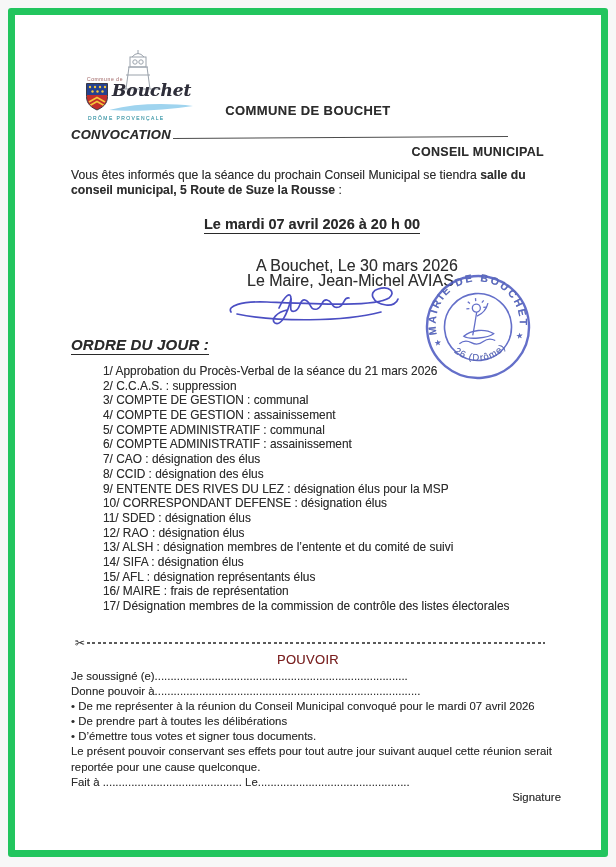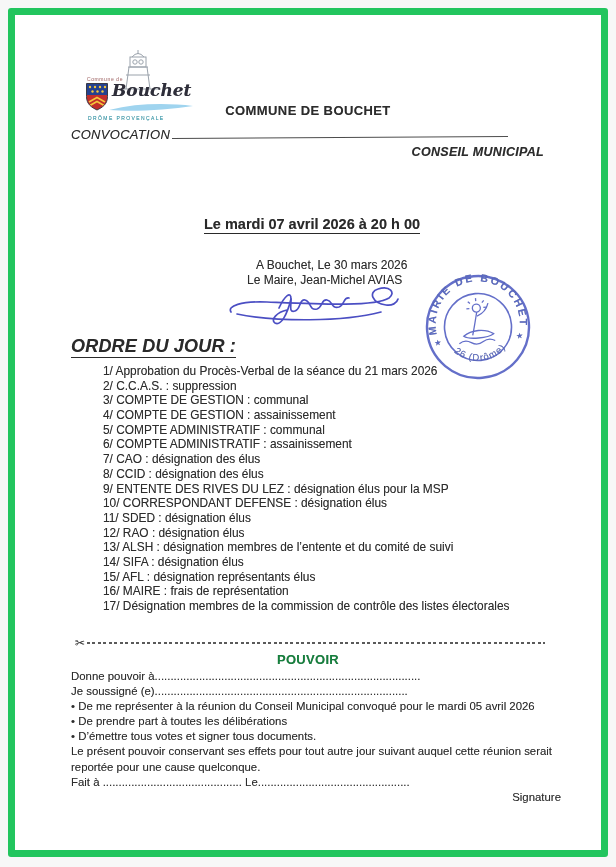--- a/index.html
+++ b/index.html
@@ -30,63 +30,63 @@
     font-size:17px; color:#2e2e3a;
   }
   .logo-swoosh { position:absolute; left:38px; top:53px; }
   .logo-tagline { position:absolute; left:17px; top:66px; font-size:5px; color:#36a6ba; letter-spacing:1.4px; }
 
   
   .doc-title { position:absolute; left:0; right:0; top:88px; text-align:center;
     font-size:13px; font-weight:600; letter-spacing:0.4px; color:#2c2c2c; }
   .convocation-row { position:absolute; left:56px; right:93px; top:112px;
     display:flex; align-items:flex-end; }
-  .convocation-label { font-style:italic; font-weight:400; font-size:13px; color:#2c2c2c; letter-spacing:0.3px; }
+  .convocation-label { font-style:italic; font-weight:700; font-size:13px; color:#2c2c2c; letter-spacing:0.3px; }
   .convocation-rule { flex:1; border-bottom:1.5px solid #4d4d4d; margin-left:2px; margin-bottom:3px;
     transform:rotate(-0.35deg); transform-origin:left bottom; }
   .conseil-label { position:absolute; right:57px; top:130px;
-    font-style:italic; font-weight:700; font-size:12.5px; color:#2c2c2c; letter-spacing:0.3px; }
+    font-weight:700; font-size:12.5px; color:#2c2c2c; letter-spacing:0.3px; }
 
   
   .intro { position:absolute; left:56px; top:153px; width:488px;
     font-size:12.2px; line-height:14.6px; color:#2e2e2e; }
   .intro b { font-weight:700; }
 
   
   .date-heading { position:absolute; left:0; right:0; top:200px; text-align:center; }
   .date-heading span { display:inline-block; font-size:14.5px; font-weight:700; color:#2a2a2a;
     border-bottom:1.6px solid #2a2a2a; padding-bottom:1px;margin-left:8px; }
 
   
-  .meeting-info { position:absolute; left:232px; top:243px; font-size:12px; line-height:15px; color:#2e2e2e; }
+  .meeting-info { position:absolute; left:232px; top:243px; font-size:16px; line-height:15px; color:#2e2e2e; }
   .meeting-info .l1 { padding-left:9px; }
 
   
   .signature-svg { position:absolute; left:210px; top:266px; }
 
   
   .stamp-svg { position:absolute; left:406px; top:255px; opacity:0.88; }
 
   
   .order-heading { position:absolute; left:56px; top:321px; }
-  .order-heading span { font-style:italic; font-weight:700; font-size:18px; color:#2a2a2a;
+  .order-heading span { font-style:italic; font-weight:700; font-size:15px; color:#2a2a2a;
     border-bottom:1.4px solid #2a2a2a; padding-bottom:1px; letter-spacing:0.2px; }
   .order-list { position:absolute; left:56px; top:349px; width:500px;
     font-size:11.9px; line-height:14.68px; color:#2d2d2d; }
   .order-item { white-space:nowrap;margin-left:32px; }
 
   
   .cut-row { position:absolute; left:60px; right:56px; top:621px; display:flex; align-items:center; height:14px; }
   .scissors { font-size:12px; color:#3a3a3a; margin-right:2px; }
   .cut-dashes { flex:1; height:1.4px;
     background:repeating-linear-gradient(90deg,#5a5a5a 0 3px, transparent 3px 5.5px); }
 
   
   .pouvoir-title { position:absolute; left:0; right:0; top:637px; text-align:center;
-    font-size:13px; font-weight:700; letter-spacing:0.3px; color:#15803d; }
+    font-size:13px; font-weight:400; letter-spacing:0.3px; color:#7f1d1d; }
   .pouvoir { position:absolute; left:56px; top:654px; width:512px;
     font-size:11.4px; line-height:15.1px; color:#2d2d2d; }
   .pvr-nowrap { white-space:nowrap; }
   .pvr-note { width:490px; }
   .pvr-sig { text-align:right; width:490px; padding-top:0px; }
 </style>
 </head>
 <body>
 
 <div class="page">
@@ -133,20 +133,21 @@
     <div class="logo-tagline">DRÔME PROVENÇALE</div>
   </div>
 
   <div class="doc-title">COMMUNE DE BOUCHET</div>
   <div class="convocation-row">
     <span class="convocation-label">CONVOCATION</span>
     <span class="convocation-rule"></span>
   </div>
   <div class="conseil-label">CONSEIL MUNICIPAL</div>
 
+  <div class="intro"><span>Vous êtes informés que la séance du prochain Conseil Municipal se tiendra </span><b>salle du conseil municipal, 5 Route de Suze la Rousse</b><span> :</span></div>
 
   <div class="date-heading">
     <span>Le mardi 07 avril 2026 à 20 h 00</span>
   </div>
 
   <div class="meeting-info">
     <div class="l1">A Bouchet, Le 30 mars 2026</div>
     <div>Le Maire, Jean-Michel AVIAS</div>
   </div>
 
@@ -224,25 +225,25 @@
       <div class="order-item">17/ Désignation membres de la commission de contrôle des listes électorales</div>
     </div>
 
   <div class="cut-row">
     <span class="scissors">✂</span>
     <span class="cut-dashes"></span>
   </div>
 
   <div class="pouvoir-title">POUVOIR</div>
   <div class="pouvoir">
+    <div class="pvr-nowrap"><span>Je soussigné (e)</span><span>................................................................................</span></div>
     <div class="pvr-nowrap"><span>Donne pouvoir à</span><span>....................................................................................</span></div>
-    <div class="pvr-nowrap"><span>Je soussigné (e)</span><span>................................................................................</span></div>
     <div>
 
-        <div class="pvr-nowrap"><span>•</span> <span>De me représenter à la réunion du Conseil Municipal convoqué pour le mardi 05 avril 2026</span></div>
+        <div class="pvr-nowrap"><span>•</span> <span>De me représenter à la réunion du Conseil Municipal convoqué pour le mardi 07 avril 2026</span></div>
 
         <div class="pvr-nowrap"><span>•</span> <span>De prendre part à toutes les délibérations</span></div>
 
         <div class="pvr-nowrap"><span>•</span> <span>D’émettre tous votes et signer tous documents.</span></div>
       </div>
     <div class="pvr-note">Le présent pouvoir conservant ses effets pour tout autre jour suivant auquel cette réunion serait reportée pour une cause quelconque.</div>
     <div class="pvr-nowrap"><span>Fait à </span><span>............................................</span><span> Le</span><span>................................................</span></div>
     <div class="pvr-sig">Signature</div>
   </div>
 

